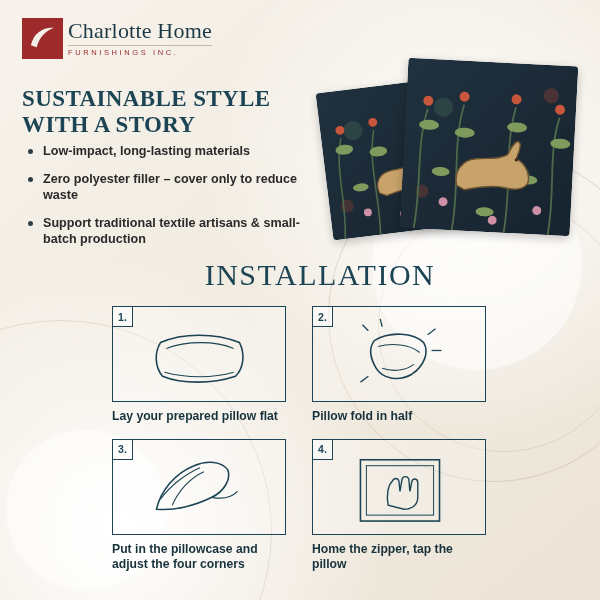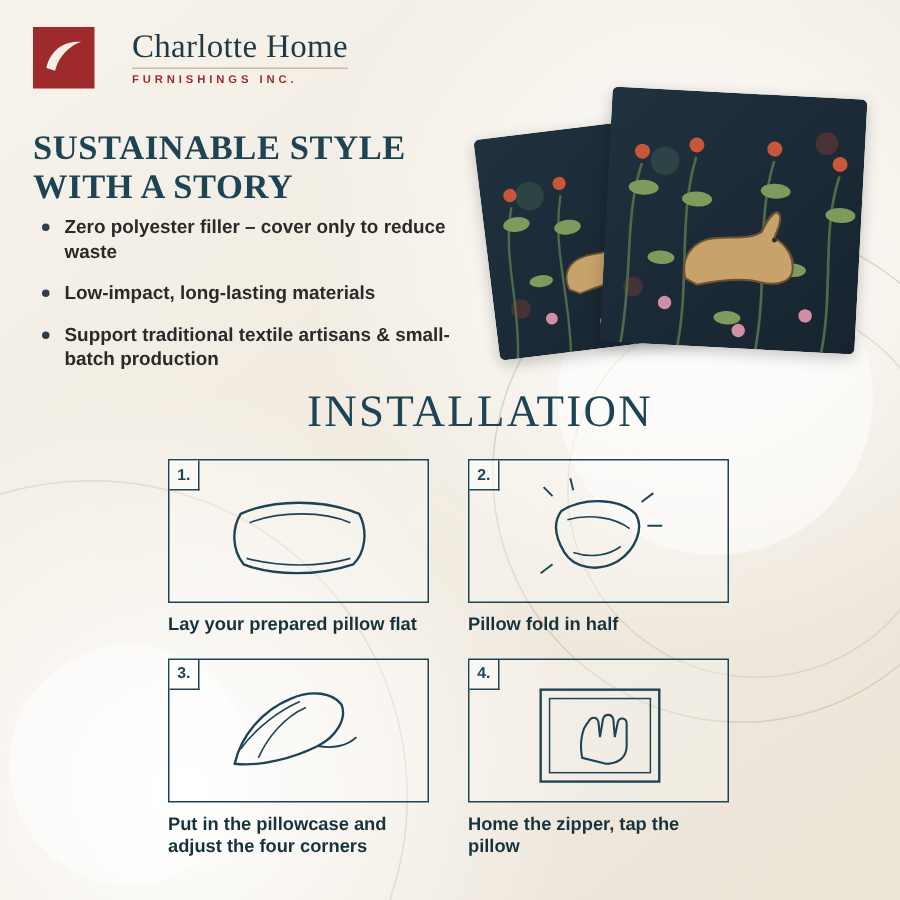--- a/index.html
+++ b/index.html
@@ -40,21 +40,21 @@
   .blob.b1 { width: 210px; height: 210px; right: 18px; top: 160px; }
   .blob.b2 { width: 160px; height: 160px; left: 6px; top: 430px; }
 
   
   .logo {
     position: absolute;
     left: 22px;
     top: 18px;
     display: flex;
     align-items: center;
-    gap: 25px;
+    gap: 5px;
   }
   .logo-mark {
     width: 41px;
     height: 41px;
     background: #9e2a2b;
     position: relative;
     flex: none;
   }
   .logo-mark .swoosh {
     position: absolute;
@@ -67,21 +67,21 @@
     font-size: 22px;
     color: #1d3b47;
     letter-spacing: 0.2px;
     white-space: nowrap;
   }
   .logo-sub {
     margin-top: 3px;
     font-size: 7.5px;
     letter-spacing: 2.6px;
     color: #9e2a2b;
-    font-weight: bold;
+    font-weight: normal;
     white-space: nowrap;
   }
   .logo-rule {
     height: 1px;
     background: #c8bba6;
     margin: 3px 0 2px;
   }
 
   
   .headline {
@@ -250,22 +250,22 @@
     <div class="logo-text">
       <div class="logo-title">Charlotte Home</div>
       <div class="logo-rule"></div>
       <div class="logo-sub">FURNISHINGS  INC.</div>
     </div>
   </div>
 
   <div class="headline">SUSTAINABLE STYLE WITH A STORY</div>
 
   <ul class="bullets">
+    <li>Low-impact, long-lasting materials</li>
     <li>Zero polyester filler – cover only to reduce waste</li>
-    <li>Low-impact, long-lasting materials</li>
     <li>Support traditional textile artisans &amp; small-batch production</li>
   </ul>
 
   <div class="pillows">
     <div class="pillow back">
       <svg class="foliage" viewBox="0 0 150 150" preserveAspectRatio="none">
         <g stroke="#4d6b4a" stroke-width="1.6" fill="none">
           <path d="M12 150 C18 110, 10 80, 20 48"></path>
           <path d="M48 150 C52 112, 44 78, 54 44"></path>
           <path d="M92 150 C96 110, 88 78, 98 42"></path>

